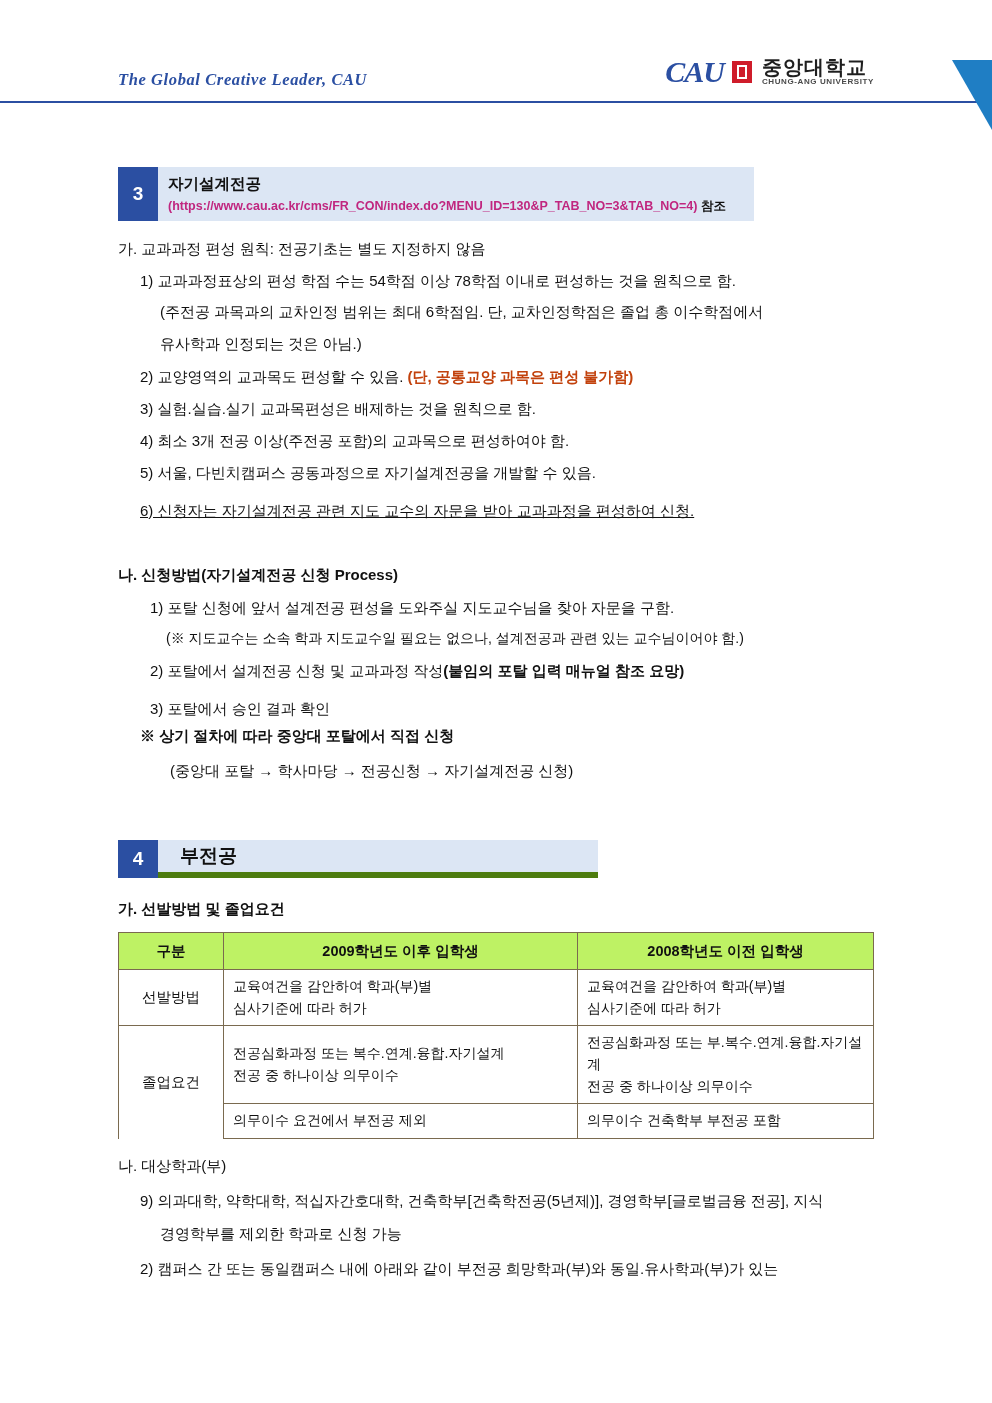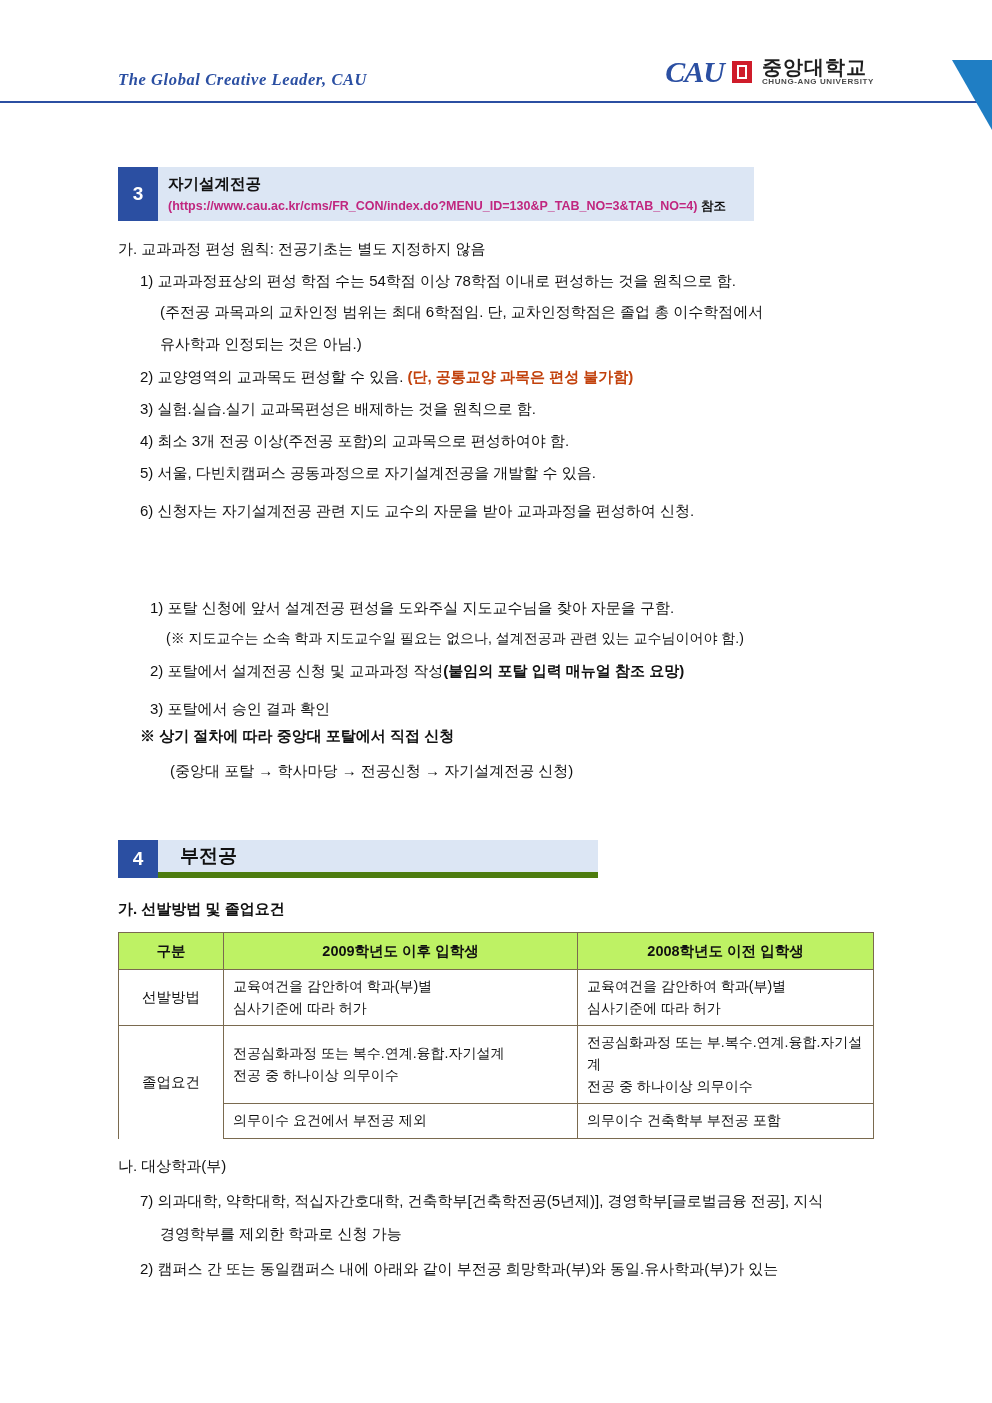--- a/index.html
+++ b/index.html
@@ -253,22 +253,25 @@
   <div class="line" style="left:160px; top:301px;">(주전공 과목과의 교차인정 범위는 최대 6학점임. 단, 교차인정학점은 졸업 총 이수학점에서</div>
   <div class="line" style="left:160px; top:333px;">유사학과 인정되는 것은 아님.)</div>
 
   <div class="line" style="left:140px; top:366px;">
     <span>2)  교양영역의 교과목도 편성할 수 있음. </span><span class="magenta">(단, 공통교양 과목은 편성 불가함)</span>
   </div>
 
   <div class="line" style="left:140px; top:398px;">3)  실험.실습.실기 교과목편성은 배제하는 것을 원칙으로 함.</div>
   <div class="line" style="left:140px; top:430px;">4)  최소 3개 전공 이상(주전공 포함)의 교과목으로 편성하여야 함.</div>
   <div class="line" style="left:140px; top:462px;">5)  서울, 다빈치캠퍼스 공동과정으로 자기설계전공을 개발할 수 있음.</div>
-  <div class="line" style="left:140px; top:500px;">6)  신청자는 자기설계전공 관련 지도 교수의 자문을 받아 교과과정을 편성하여 신청.</div>
-
+  <div class="line" style="left:140px; top:500px;text-decoration:underline;">6)  신청자는 자기설계전공 관련 지도 교수의 자문을 받아 교과과정을 편성하여 신청.</div>
+
+  <div class="line bold" style="left:118px; top:564px;">
+    <span>나. 신청방법</span><span>(자기설계전공 신청 Process)</span>
+  </div>
 
   <div class="line" style="left:150px; top:597px;">1)  포탈 신청에 앞서 설계전공 편성을 도와주실 지도교수님을 찾아 자문을 구함.</div>
   <div class="line" style="left:166px; top:628px; font-size:14px;">(※ 지도교수는 소속 학과 지도교수일 필요는 없으나, 설계전공과 관련 있는 교수님이어야 함.)</div>
 
   <div class="line" style="left:150px; top:660px;">
     <span>2)  포탈에서 설계전공 신청 및 교과과정 작성</span><span class="bold">(붙임의 포탈 입력 매뉴얼 참조 요망)</span>
   </div>
 
   <div class="line" style="left:150px; top:692px;margin-top:6px;">3)  포탈에서 승인 결과 확인</div>
 
@@ -316,17 +319,17 @@
         </td>
       </tr>
       <tr>
         <td class="cell">의무이수 요건에서 부전공 제외</td>
         <td class="cell">의무이수 건축학부 부전공 포함</td>
       </tr>
     </tbody>
   </table>
 
   <div class="line" style="left:118px; top:1155px;">나. 대상학과(부)</div>
-  <div class="line" style="left:140px; top:1190px;">7)  의과대학, 약학대학, 적십자간호대학, 건축학부[건축학전공(5년제)], 경영학부[글로벌금융 전공], 지식</div>
+  <div class="line" style="left:140px; top:1190px;">9)  의과대학, 약학대학, 적십자간호대학, 건축학부[건축학전공(5년제)], 경영학부[글로벌금융 전공], 지식</div>
   <div class="line" style="left:160px; top:1223px;">경영학부를 제외한 학과로 신청 가능</div>
   <div class="line" style="left:140px; top:1258px;">2)  캠퍼스 간 또는 동일캠퍼스 내에 아래와 같이 부전공 희망학과(부)와 동일.유사학과(부)가 있는</div>
 
 </div>
 
 </body></html>

